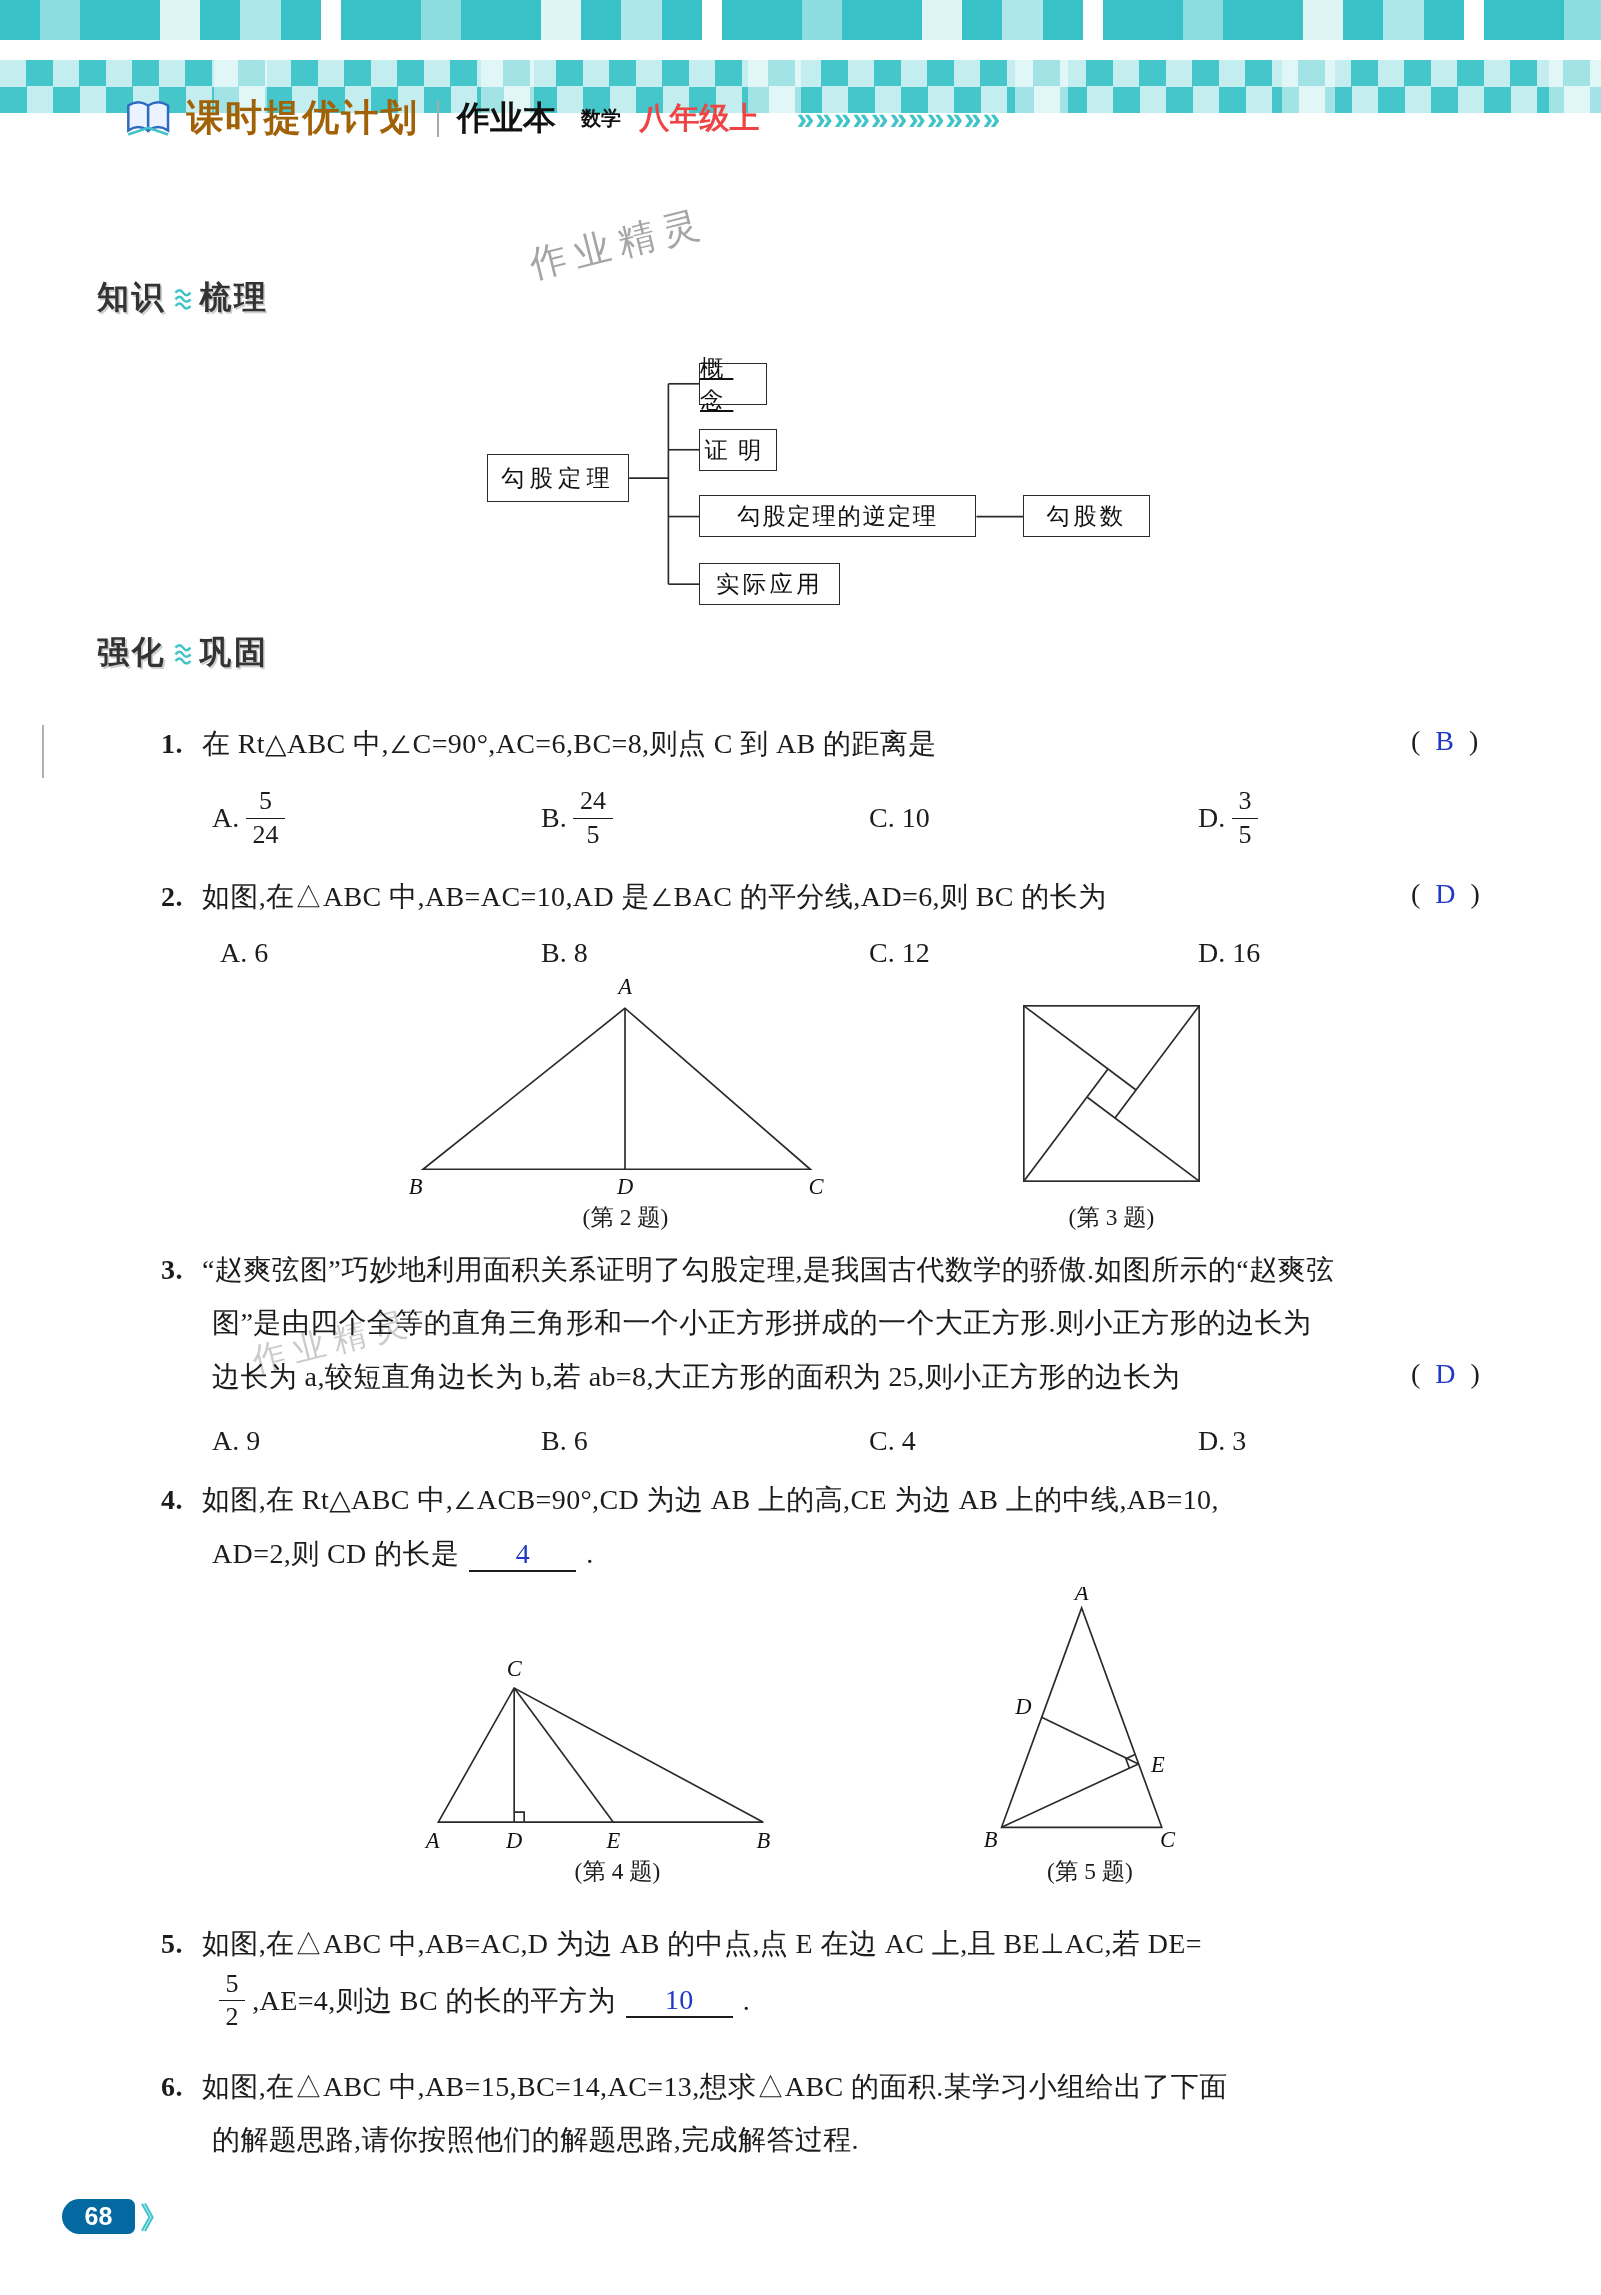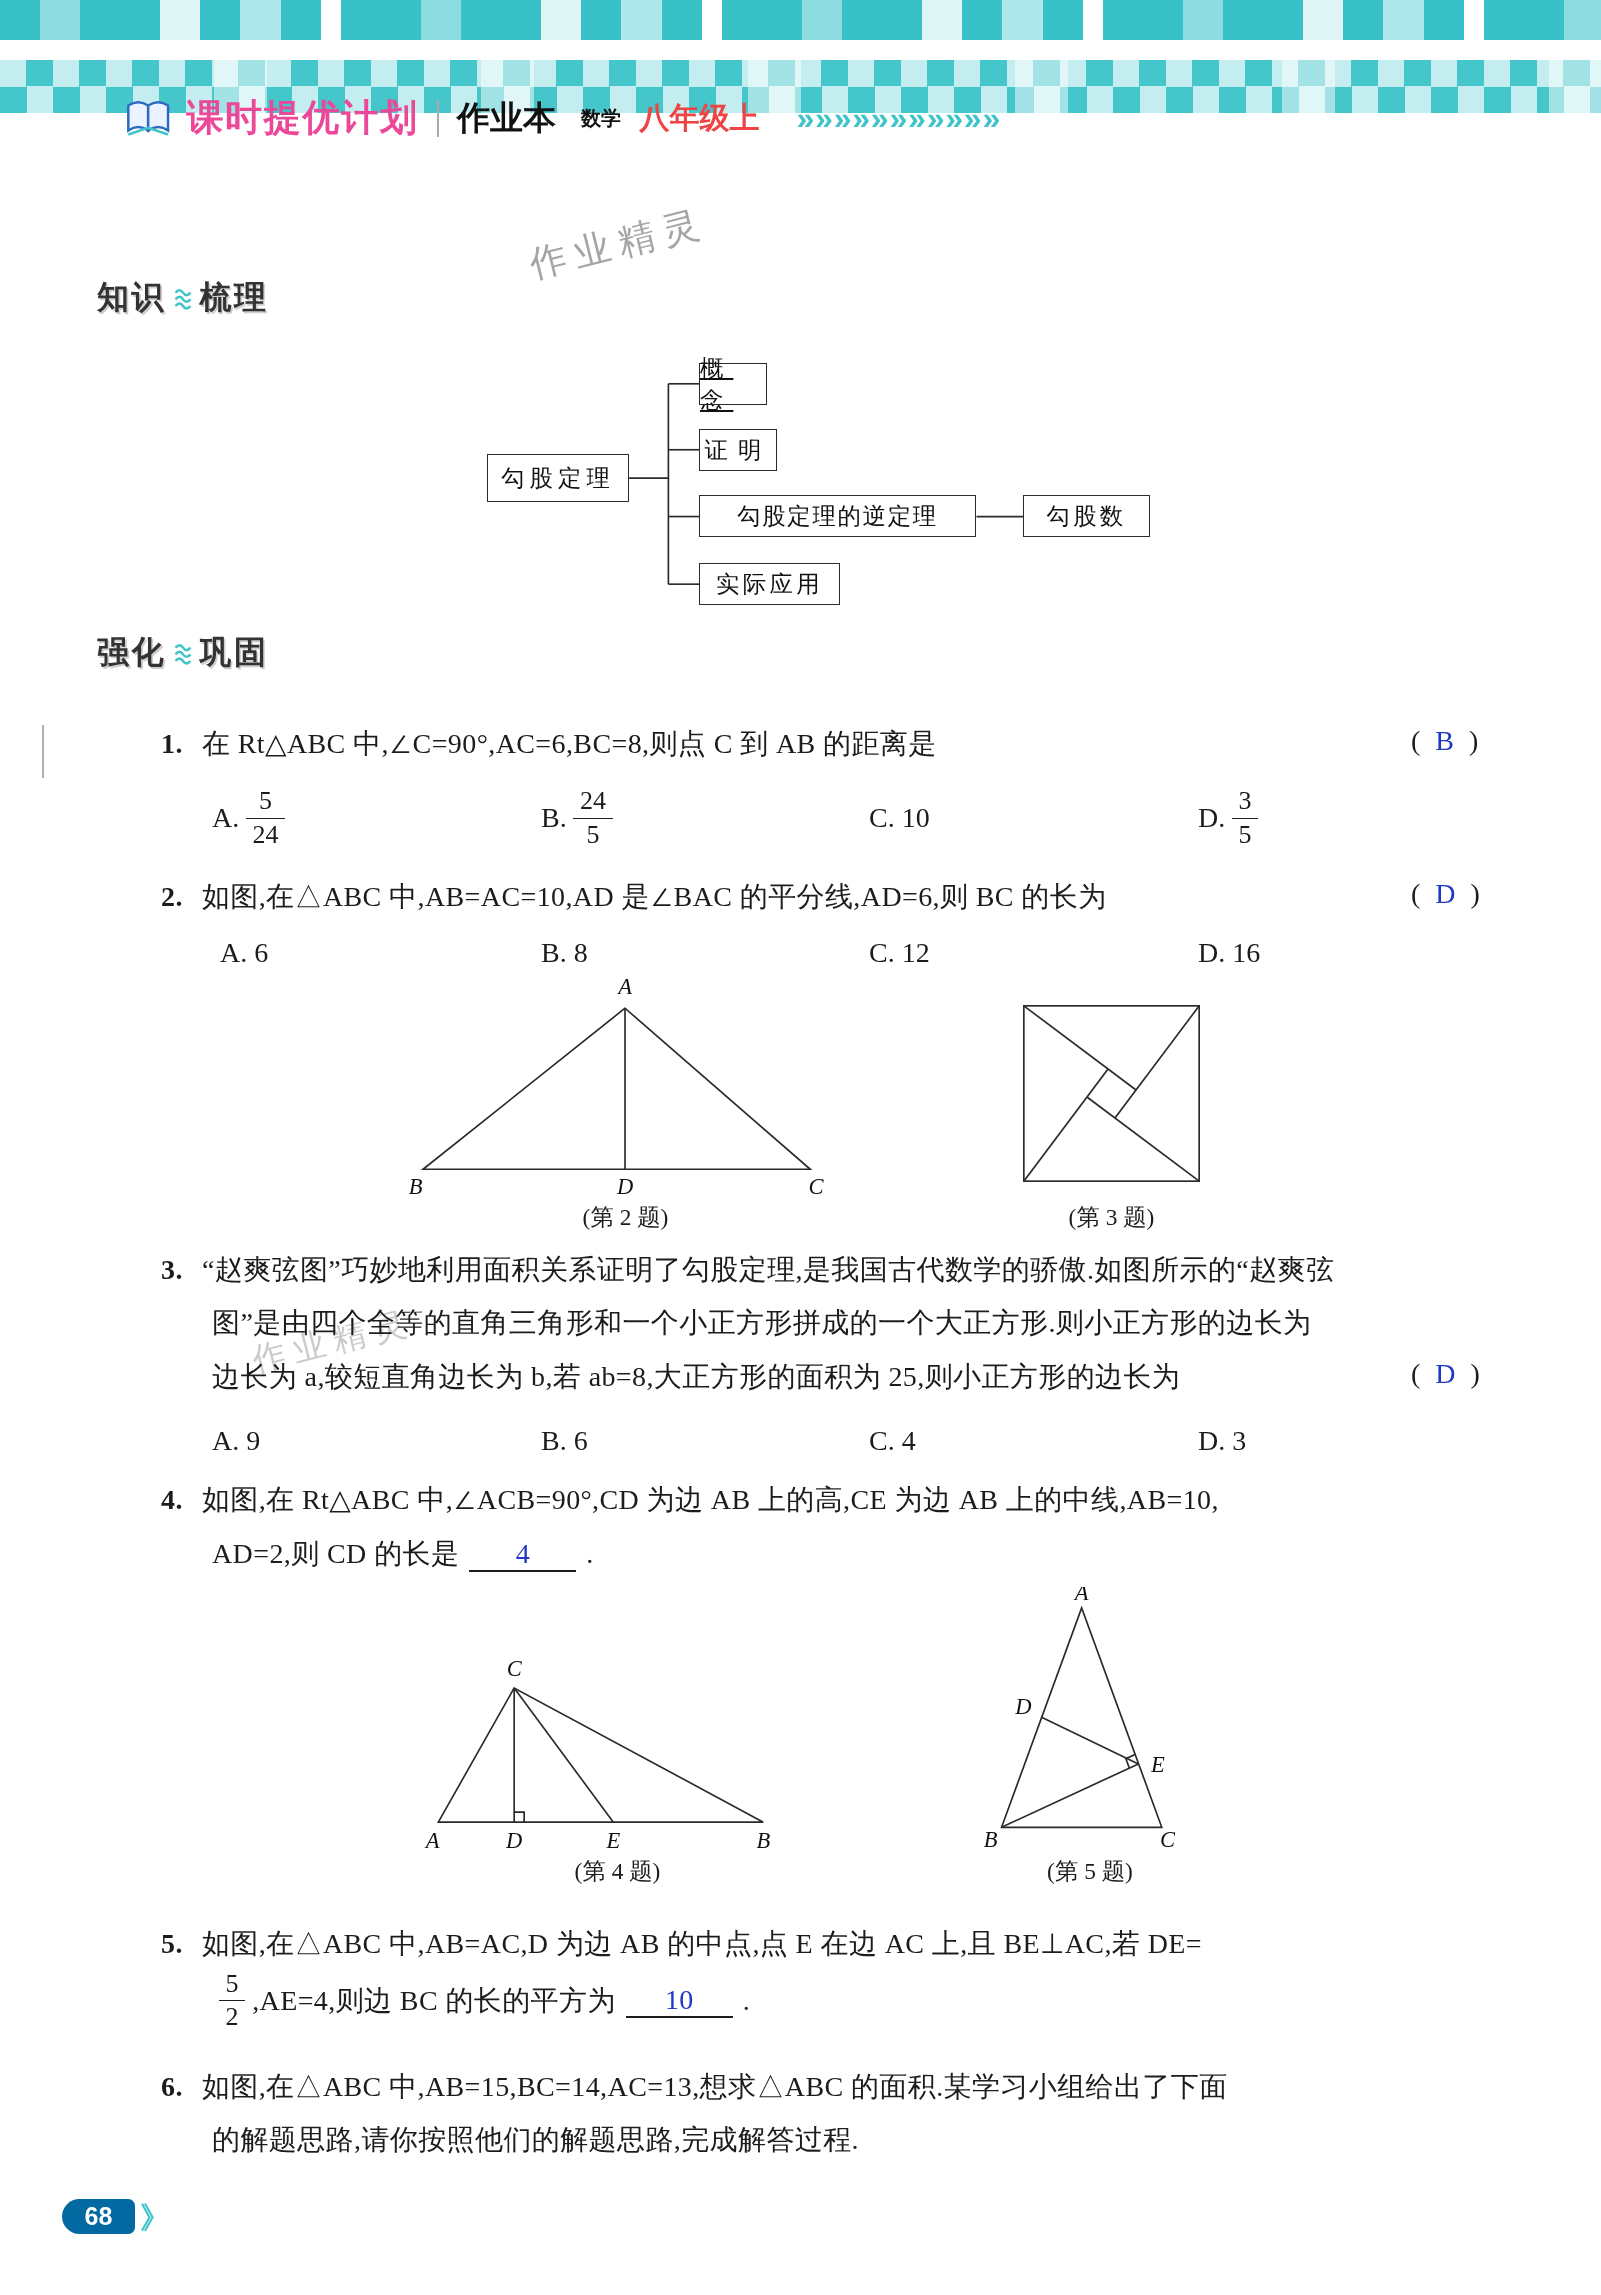--- a/index.html
+++ b/index.html
@@ -13,21 +13,21 @@
       #dff4f5 160px 200px,#38c2c7 200px 240px,#aee7e9 240px 281px,#38c2c7 281px 321px,
       #ffffff 321px 341px,#38c2c7 341px 381px);}
   .checker-mid{left:0;top:60px;width:1602px;height:53px;
     background:
       repeating-linear-gradient(90deg,rgba(255,255,255,0) 0 214px,rgba(255,255,255,.5) 214px 267px),
       repeating-conic-gradient(#45c6cb 0% 25%,#c3edee 25% 50%);
     background-size:auto,53px 53px;}
   
   .header-row{left:125px;top:92px;height:52px;display:flex;align-items:center;
     font-family:"Liberation Sans",sans-serif;white-space:nowrap;}
-  .logo-text{font-size:37px;font-weight:bold;color:#ec4899;margin-left:13.4px;letter-spacing:1.7px;}
+  .logo-text{font-size:37px;font-weight:bold;color:#a16207;margin-left:13.4px;letter-spacing:1.7px;}
   .hdr-div{width:1.7px;height:37px;background:#a9a9a9;margin:0 18.4px;}
   .series{font-size:33px;font-weight:bold;color:#111;}
   .subject{font-size:20px;font-weight:bold;color:#111;margin-left:25px;}
   .grade{font-size:30px;font-weight:bold;color:#ef4444;margin-left:18.4px;}
   .hdr-arrows{font-size:32px;font-weight:bold;color:#3fc4c9;margin-left:37px;letter-spacing:0.8px;}
   
   .page-title{left:0;right:0;top:174px;text-align:center;font-family:"Liberation Sans",sans-serif;
     font-size:40px;font-weight:bold;color:#1db0b8;letter-spacing:8.4px;}
   .wm{font-size:37px;color:#8f8f8f;opacity:.8;letter-spacing:8.4px;transform:rotate(-14deg);
     text-align:center;white-space:nowrap;}

